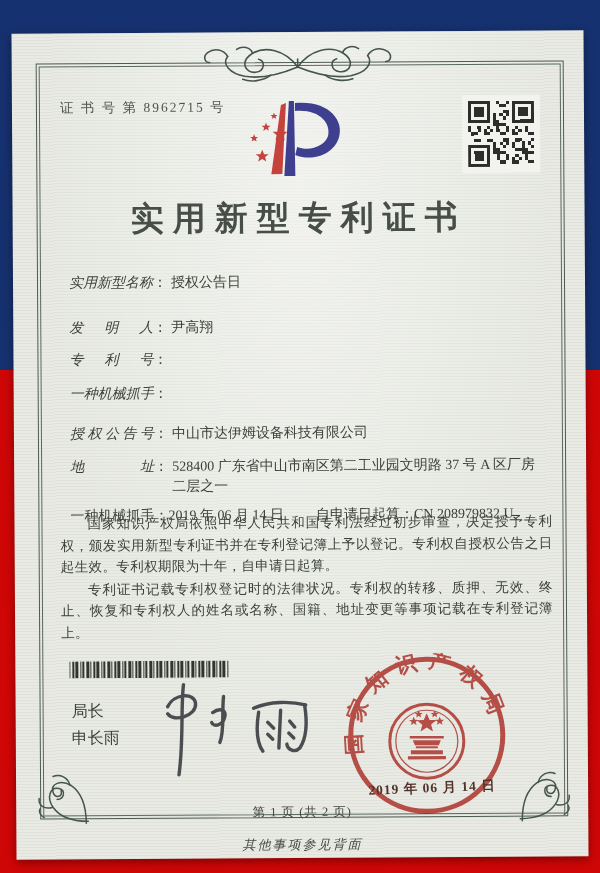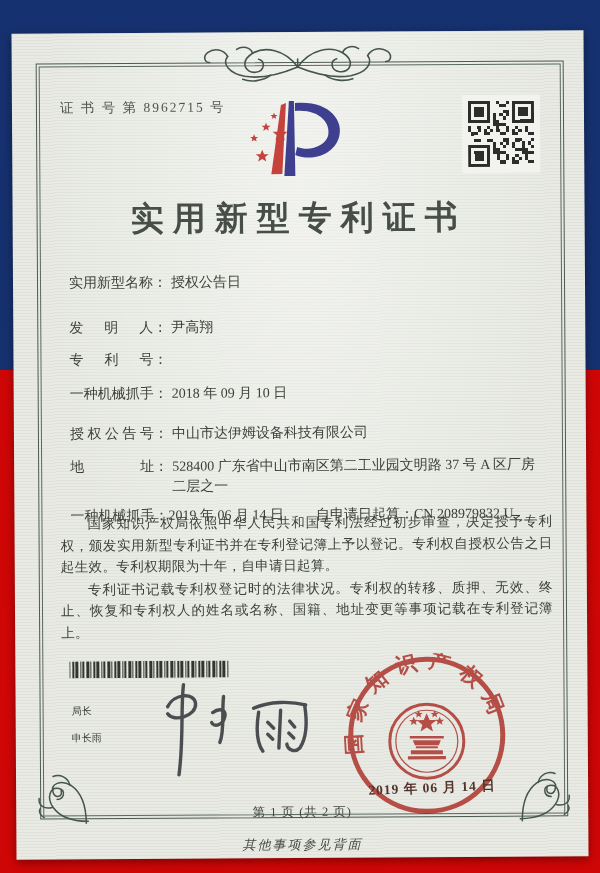--- a/index.html
+++ b/index.html
@@ -23,35 +23,35 @@
   .flourish{position:absolute;left:50%;top:9px;transform:translateX(-50%);}
   .corner-fl{position:absolute;bottom:32px;}
   .corner-fl.l{left:16px;}
   .corner-fl.r{right:12px;transform:scaleX(-1);}
   .logo{position:absolute;left:228px;top:62px;}
   .qr{position:absolute;left:450px;top:64px;width:78px;height:78px;background:#f2f3ef;padding:6px;box-sizing:border-box;}
   .title{position:absolute;left:0;right:0;top:164px;text-align:center;font-size:33px;font-weight:bold;
          letter-spacing:9px;color:#474d47;}
   .fields{position:absolute;left:56px;top:240px;right:42px;font-size:14px;color:#3c4138;}
   .row{display:flex;align-items:flex-start;line-height:20px;}
-  .row .lbl{width:84px;flex:0 0 84px;text-align:justify;text-align-last:justify;}
+  .row .lbl{width:84px;flex:0 0 84px;text-align:justify;text-align-last:justify;font-style:italic;}
   .row .colon{flex:0 0 auto;margin-right:4px;}
   .row .val{max-width:382px;}
   .row2col{display:flex;}
   .pair{display:flex;align-items:flex-start;line-height:20px;}
   .pair .lbl{width:84px;flex:0 0 84px;text-align:justify;text-align-last:justify;}
   .mb-a{margin-bottom:25px;} .mb-b{margin-bottom:12px;} .mb-c{margin-bottom:14px;}
   .mb-d{margin-bottom:20px;} .mb-e{margin-bottom:13px;} .mb-f{margin-bottom:9px;}
   .pair2{margin-left:32px;}
   .paras{position:absolute;left:46px;right:34px;top:480px;font-size:13.5px;line-height:21.5px;
          color:#3b403b;text-align:justify;letter-spacing:.4px;}
   .paras p{margin:0 0 1px 0;text-indent:2em;}
   .barcode{position:absolute;left:54px;top:628px;}
   .officer{position:absolute;left:56px;top:664px;font-family:"Liberation Sans","DejaVu Sans",sans-serif;
-           font-size:10px;color:#3b403c;line-height:27px;}
+           font-size:16px;color:#3b403c;line-height:27px;}
   .sig{position:absolute;left:138px;top:644px;}
   .seal{position:absolute;left:328px;top:622px;mix-blend-mode:multiply;}
   .seal-date{position:absolute;left:336px;top:748px;width:160px;text-align:center;font-size:13.5px;
              color:#54322b;letter-spacing:1px;transform:rotate(-2deg);font-weight:bold;}
   .pageno{position:absolute;left:0;right:0;top:772px;text-align:center;font-size:12.5px;color:#434841;letter-spacing:1px;}
   .backnote{position:absolute;left:0;right:0;top:804px;text-align:center;font-size:13px;color:#474c44;
             letter-spacing:2px;font-style:italic;}
   svg{display:block;}
 </style>
 </head>
@@ -227,21 +227,20 @@
         <span class="colon">：</span>
         <span class="val">尹高翔</span>
     </div>
     <div class="row mb-c">
       <span class="lbl">专利号</span>
         <span class="colon">：</span>
     </div>
     <div class="row mb-d">
       <span class="lbl">一种机械抓手</span>
         <span class="colon">：</span>
-        <span class="val">2018 年 09 月 10 日</span>
     </div>
     <div class="row mb-e">
       <span class="lbl">授权公告号</span>
         <span class="colon">：</span>
         <span class="val">中山市达伊姆设备科技有限公司</span>
     </div>
     <div class="row mb-f">
       <span class="lbl">地址</span>
         <span class="colon">：</span>
         <span class="val">528400 广东省中山市南区第二工业园文明路 37 号 A 区厂房二层之一</span>

